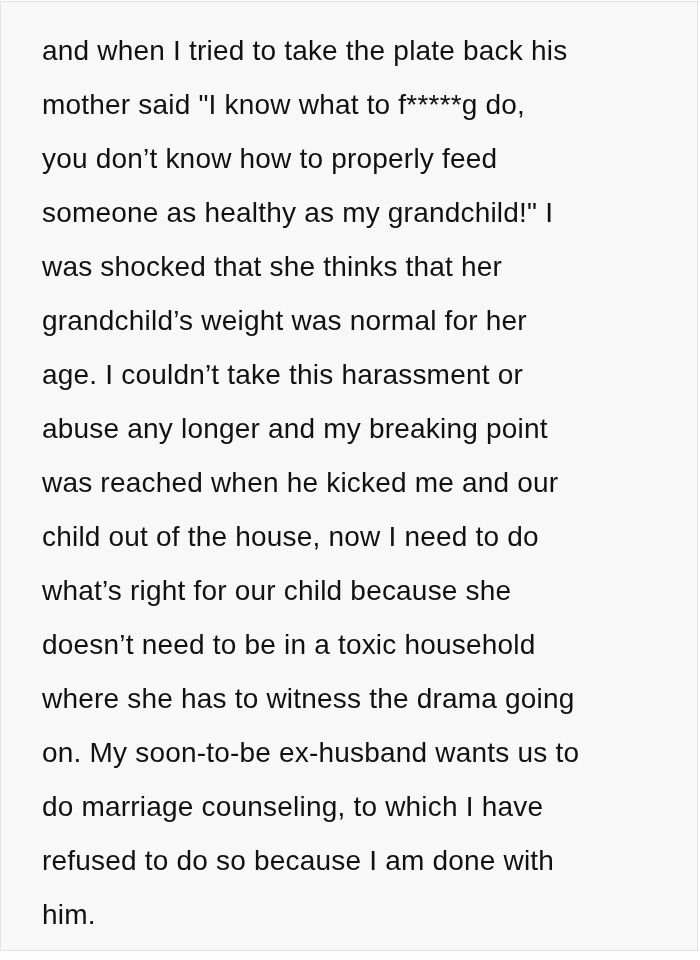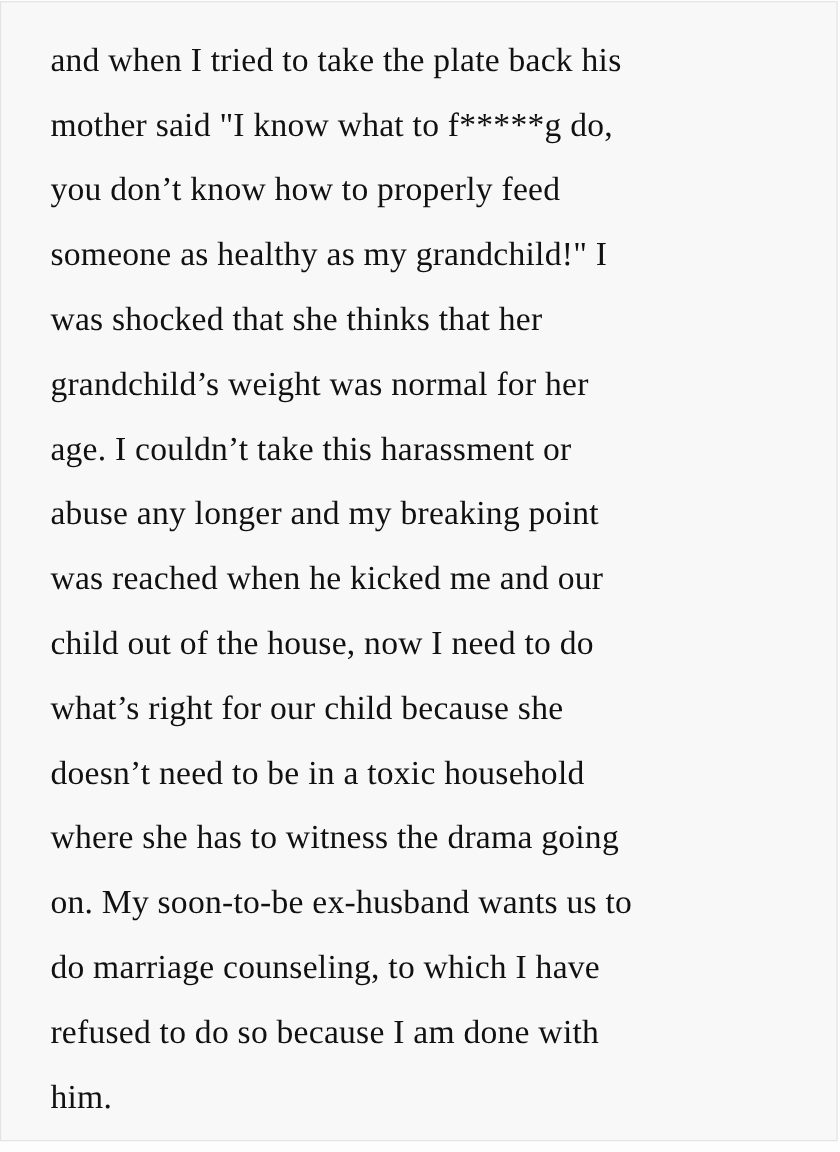--- a/index.html
+++ b/index.html
@@ -15,21 +15,21 @@
     left: 0;
     top: 1px;
     width: 698px;
     height: 950px;
     box-sizing: border-box;
     background: #f8f8f8;
     border: 1px solid #e3e3e3;
     padding: 22px 8px 0 41px;
   }
   .quote-text {
-    font-family: Liberation Serif, serif;
+    font-family: Liberation Sans, sans-serif;
     font-size: 28px;
     line-height: 54px;
     color: #111111;
     white-space: pre;
     letter-spacing: 0.2px;
   }
 </style>
 </head>
 <body>
 

